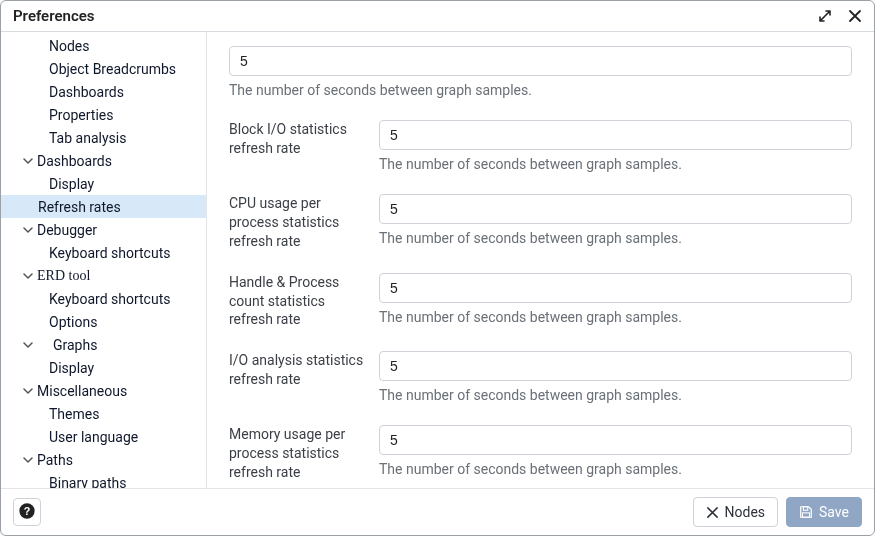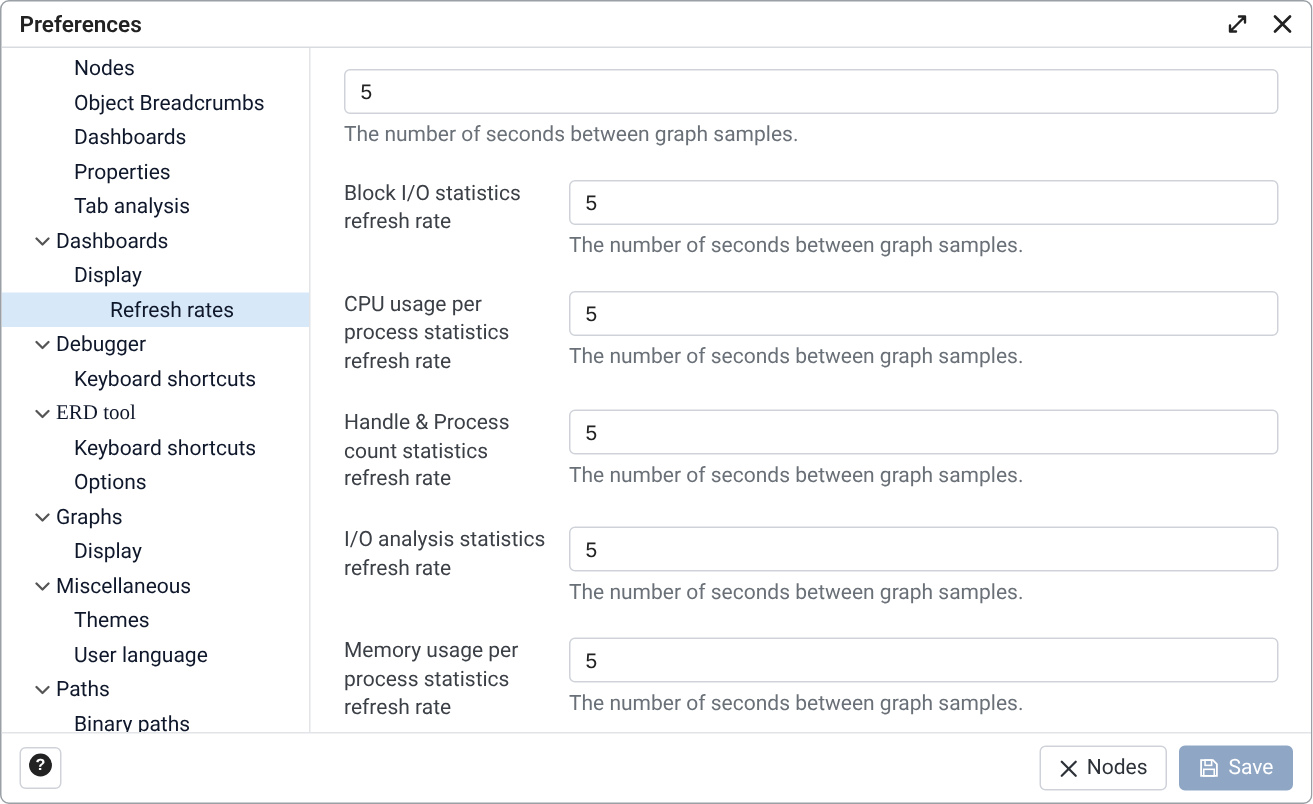--- a/index.html
+++ b/index.html
@@ -190,21 +190,21 @@
           <span class="chev">
             <svg viewBox="0 0 10 10" width="10" height="10">
               <path d="M1 3 L5 7 L9 3" fill="none" stroke="#555" stroke-width="1.5" stroke-linecap="round" stroke-linejoin="round"></path>
             </svg>
           </span>
           <span style="margin-left: 2px;">Dashboards</span>
         </div>
         <div class="tree-item" style="padding-left: 48px;">
           <span>Display</span>
         </div>
-        <div class="tree-item selected" style="padding-left: 72px;">
+        <div class="tree-item selected" style="padding-left: 37px;">
           <span>Refresh rates</span>
         </div>
         <div class="tree-item" style="padding-left: 20px;">
           <span class="chev">
             <svg viewBox="0 0 10 10" width="10" height="10">
               <path d="M1 3 L5 7 L9 3" fill="none" stroke="#555" stroke-width="1.5" stroke-linecap="round" stroke-linejoin="round"></path>
             </svg>
           </span>
           <span style="margin-left: 2px;">Debugger</span>
         </div>
@@ -224,21 +224,21 @@
         </div>
         <div class="tree-item" style="padding-left: 48px;">
           <span>Options</span>
         </div>
         <div class="tree-item" style="padding-left: 20px;">
           <span class="chev">
             <svg viewBox="0 0 10 10" width="10" height="10">
               <path d="M1 3 L5 7 L9 3" fill="none" stroke="#555" stroke-width="1.5" stroke-linecap="round" stroke-linejoin="round"></path>
             </svg>
           </span>
-          <span style="margin-left: 2px;">Graphs</span>
+          <span style="margin-left: 18px;">Graphs</span>
         </div>
         <div class="tree-item" style="padding-left: 48px;">
           <span>Display</span>
         </div>
         <div class="tree-item" style="padding-left: 20px;">
           <span class="chev">
             <svg viewBox="0 0 10 10" width="10" height="10">
               <path d="M1 3 L5 7 L9 3" fill="none" stroke="#555" stroke-width="1.5" stroke-linecap="round" stroke-linejoin="round"></path>
             </svg>
           </span>

